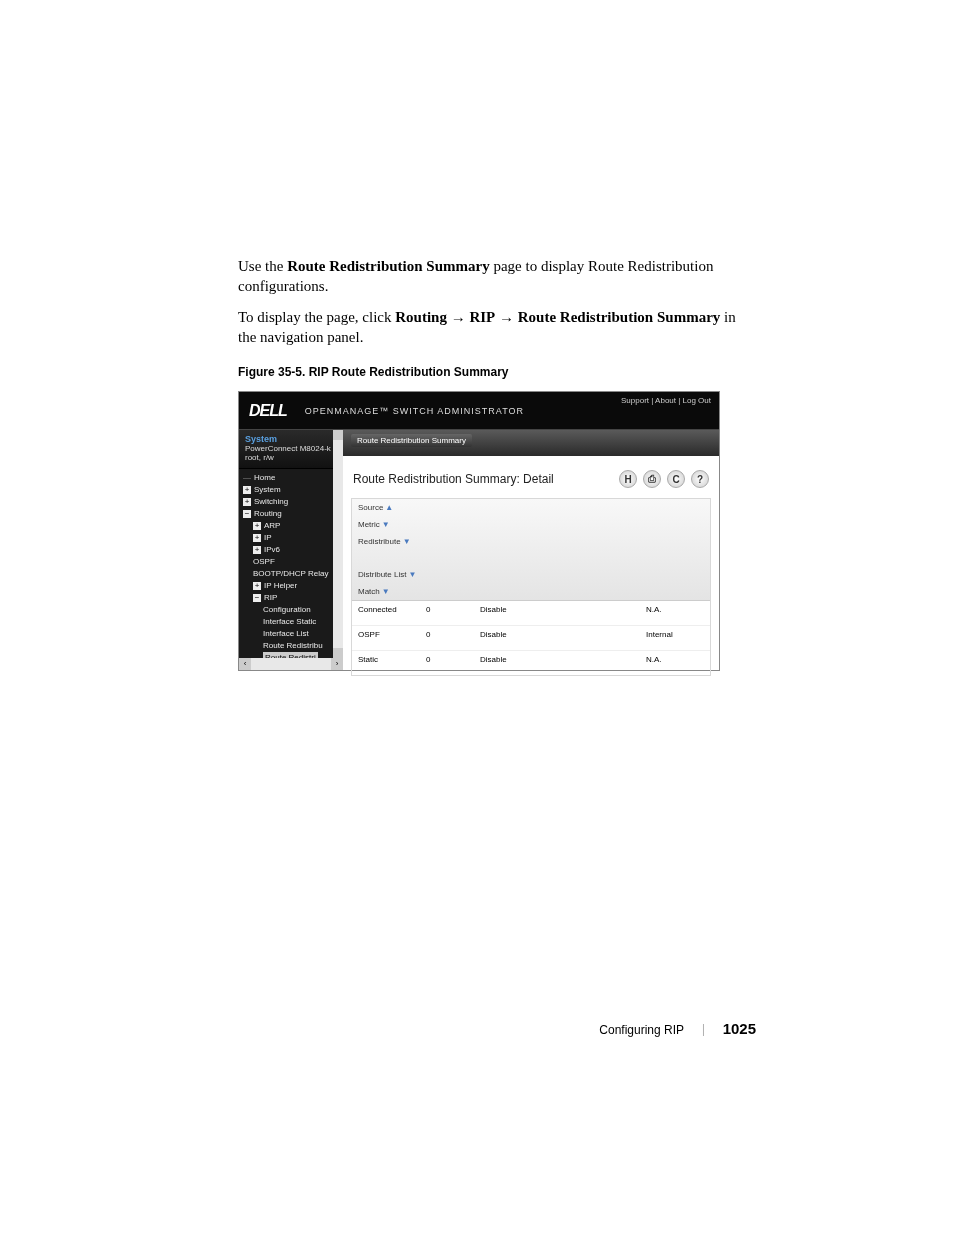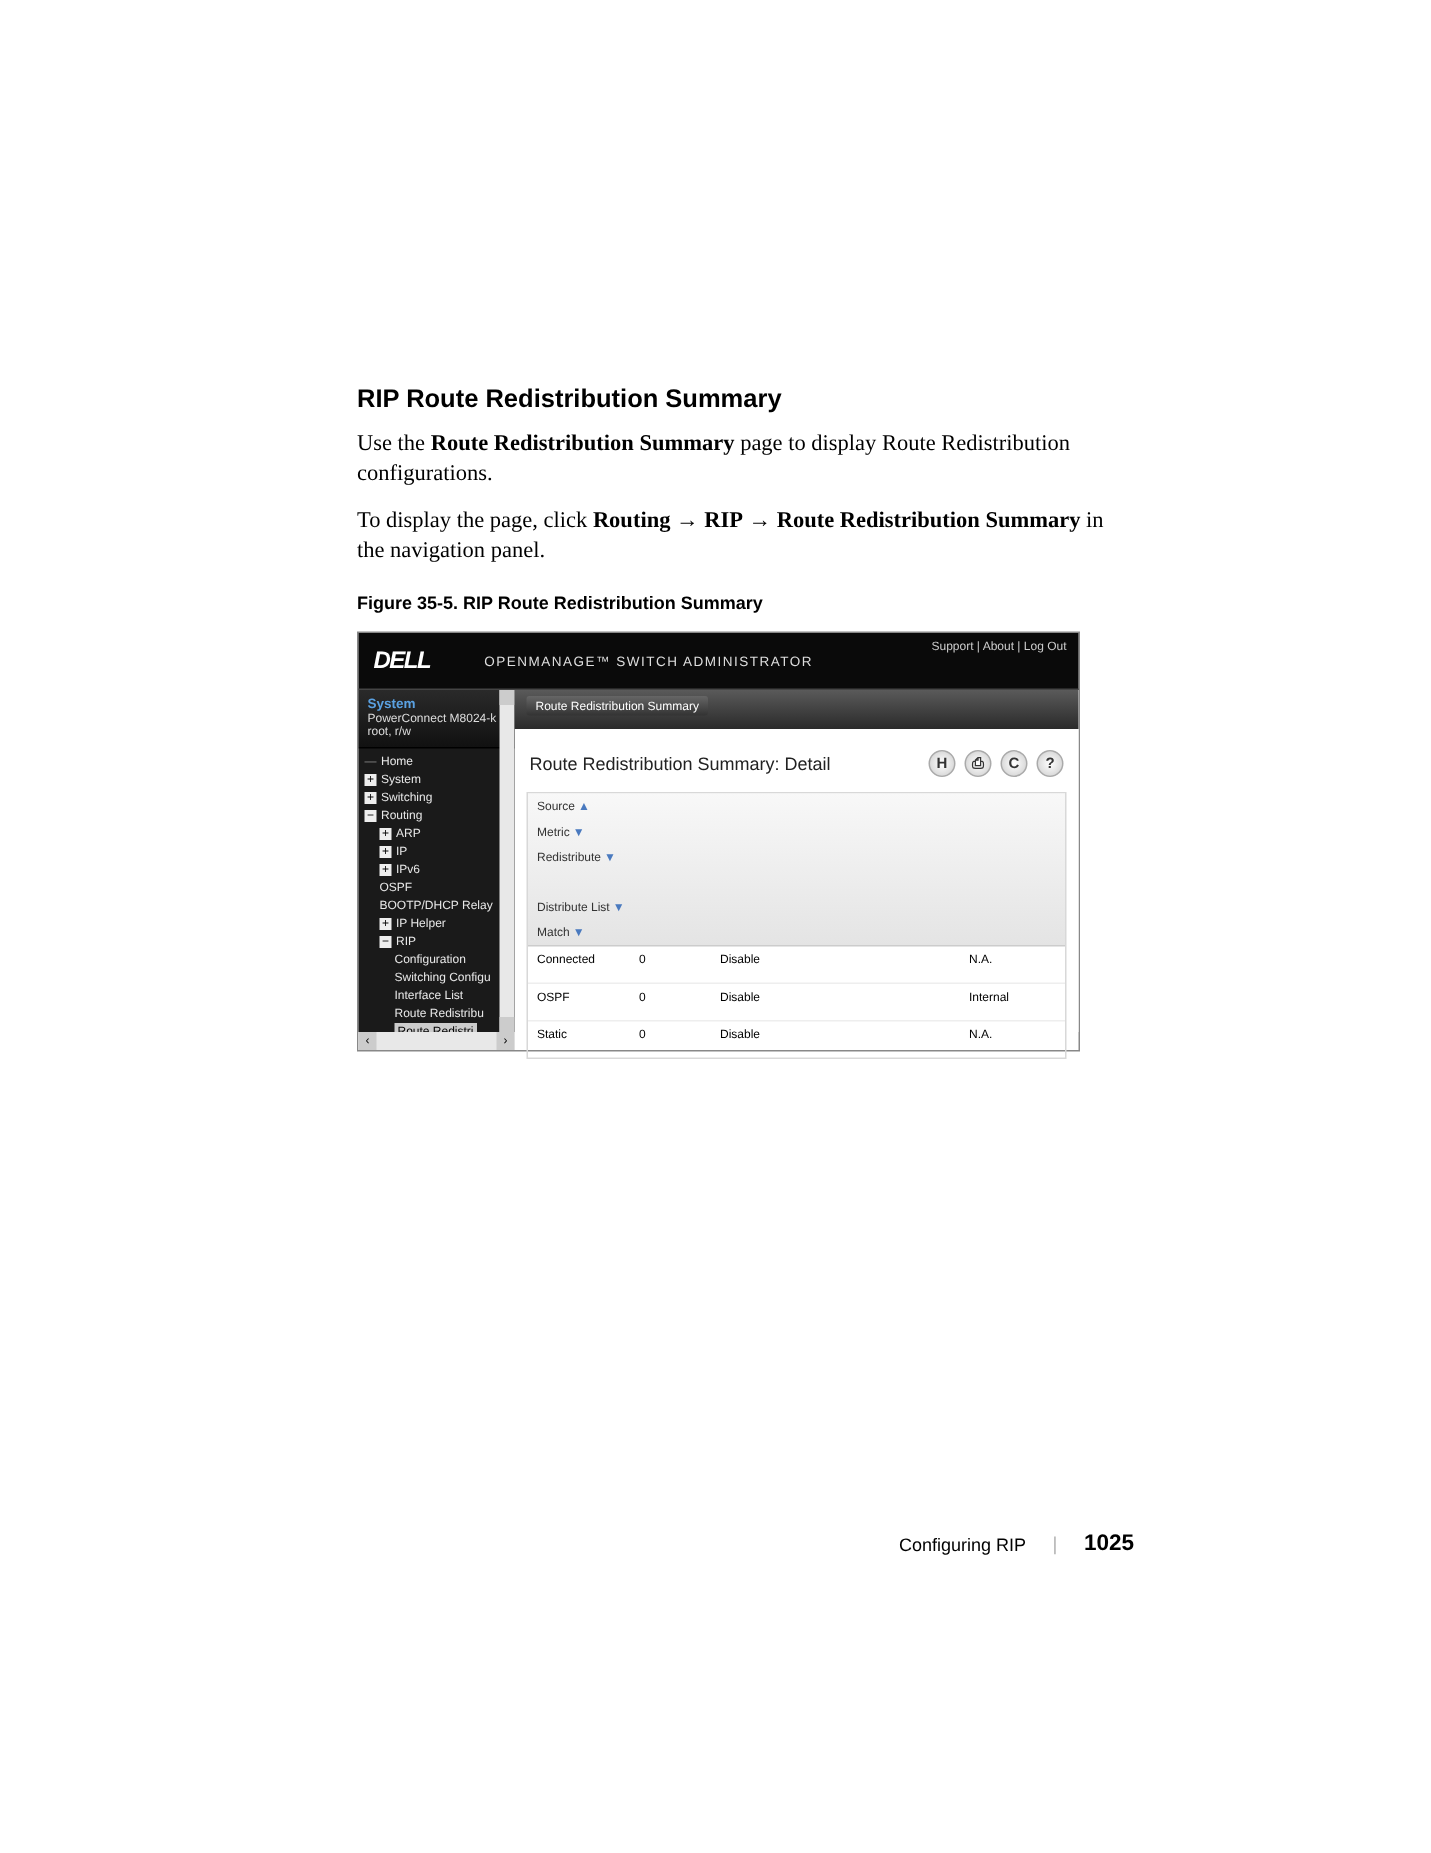--- a/index.html
+++ b/index.html
@@ -54,21 +54,21 @@
     padding: 0 10px;
     position: relative;
     border-bottom: 1px solid #444;
   }
   .ss-logo {
     font-family: Arial, sans-serif;
     font-weight: 900;
     font-size: 16px;
     font-style: italic;
     letter-spacing: -1px;
-    margin-right: 36px;
+    margin-right: 18px;
   }
   .ss-app-title {
     font-size: 9px;
     letter-spacing: 1px;
     color: #ddd;
   }
   .ss-toplinks {
     position: absolute;
     right: 8px;
     top: 4px;
@@ -168,21 +168,20 @@
     gap: 18px;
   }
   .page-footer .sec { font-family: Arial, Helvetica, sans-serif; font-size: 12px; }
   .page-footer .bar { color: #888; }
   .page-footer .num { font-family: Arial, Helvetica, sans-serif; font-weight: 700; font-size: 15px; }
 </style>
 </head>
 <body>
 
 <div class="page-content">
-  <h2 class="section-heading">RIP Route Redistribution Summary</h2>
 
   <p class="body-para">
     <span>Use the </span><span class="bold">Route Redistribution Summary</span><span> page to display Route Redistribution configurations.</span>
   </p>
 
   <p class="body-para">
     <span>To display the page, click </span><span class="bold">Routing</span><span> → </span><span class="bold">RIP</span><span> → </span><span class="bold">Route Redistribution Summary</span><span> in the navigation panel.</span>
   </p>
 
   <div class="figure-caption">Figure 35-5.    RIP Route Redistribution Summary</div>
@@ -240,21 +239,21 @@
               <span class="lbl">IP Helper</span>
             </div>
           <div class="row ind1">
               <span class="ico">−</span>
               <span class="lbl">RIP</span>
             </div>
           <div class="row ind2">
               <span class="lbl">Configuration</span>
             </div>
           <div class="row ind2">
-              <span class="lbl">Switching Configu</span>
+              <span class="lbl">Interface Static</span>
             </div>
           <div class="row ind2">
               <span class="lbl">Interface List</span>
             </div>
           <div class="row ind2">
               <span class="lbl">Route Redistribu</span>
             </div>
           <div class="row ind2">
               <span class="sel">Route Redistri</span>
             </div>

